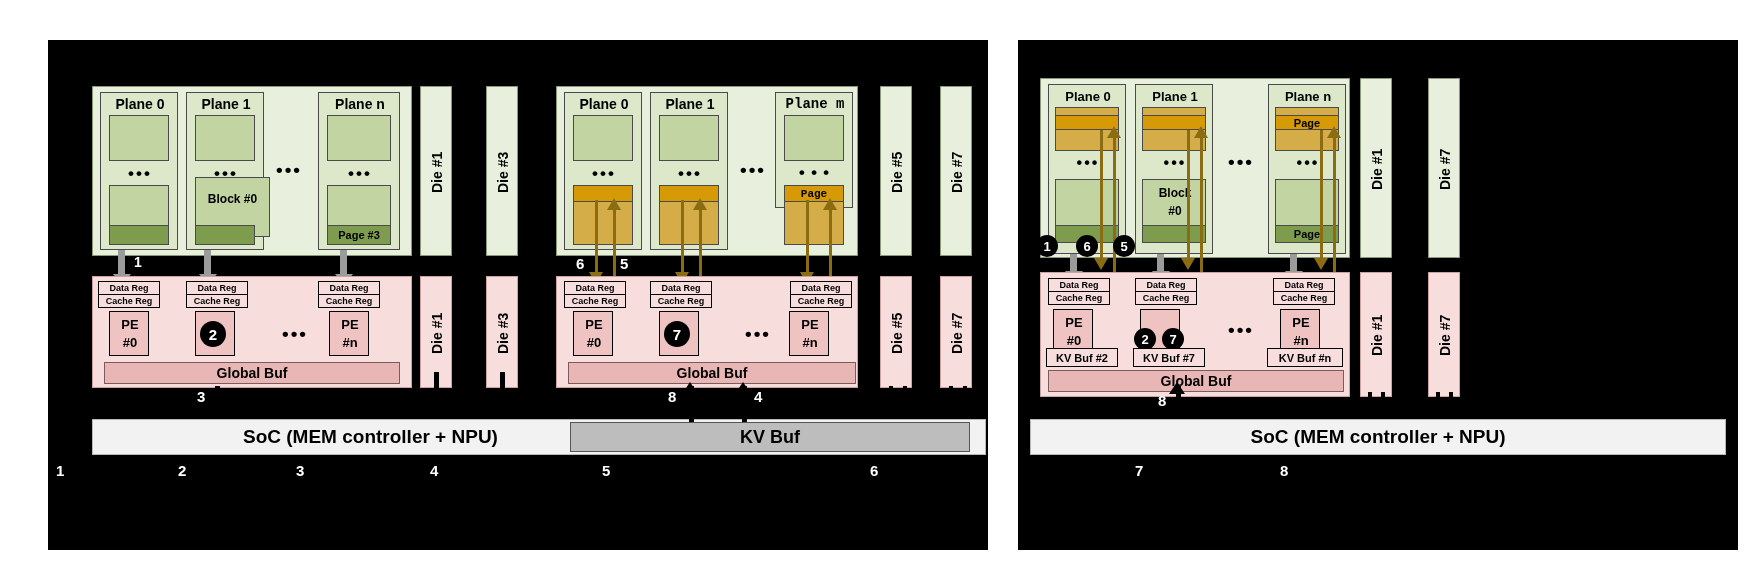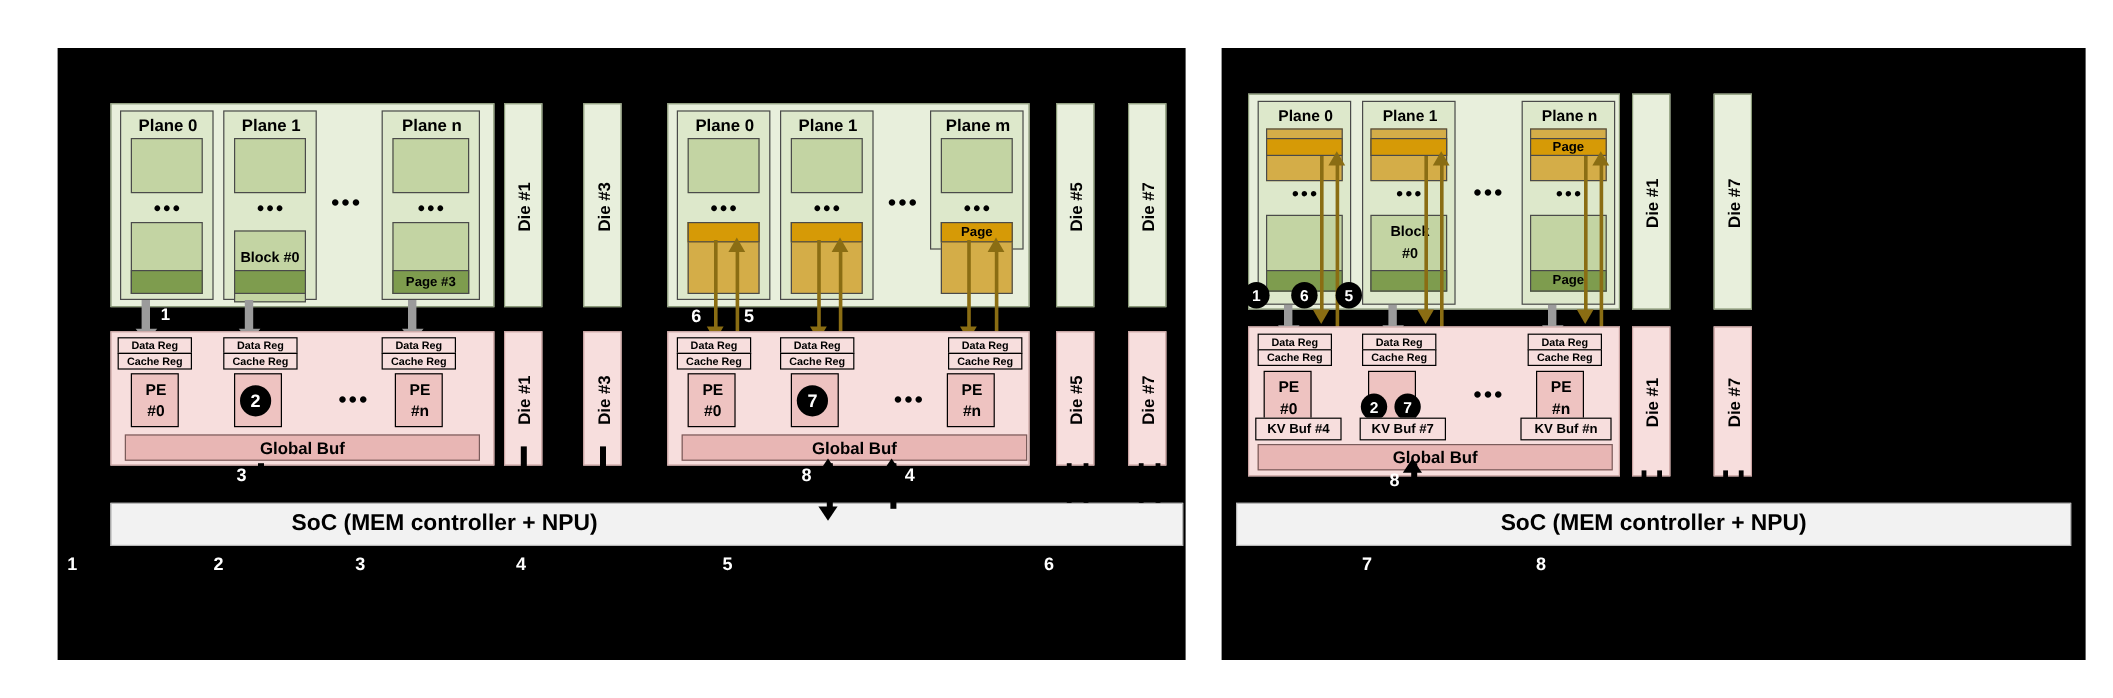--- a/index.html
+++ b/index.html
@@ -67,21 +67,21 @@
     <div class="abs cellgreen" style="left:8px;top:22px;width:60px;height:46px;"></div>
     <div class="dots ctr" style="left:0;top:72px;width:78px;height:16px;font-size:17px;">•••</div>
     <div class="abs cellgreen" style="left:8px;top:92px;width:60px;height:60px;"></div>
     <div class="abs celldkgreen" style="left:8px;top:132px;width:60px;height:20px;"></div>
   </div>
 
   <div class="abs planebox" style="left:186px;top:92px;width:78px;height:158px;">
     <div class="lbl ctr" style="left:0;top:2px;width:78px;height:18px;font-size:14px;">Plane 1</div>
     <div class="abs cellgreen" style="left:8px;top:22px;width:60px;height:46px;"></div>
     <div class="dots ctr" style="left:0;top:72px;width:78px;height:16px;font-size:17px;">•••</div>
-    <div class="abs cellgreen ctr" style="left:8px;top:99px;width:60px;height:60px;font-size:12px;font-weight:bold;align-items:flex-start;padding-top:14px;">Block #0</div>
+    <div class="abs cellgreen ctr" style="left:8px;top:84px;width:75px;height:60px;font-size:12px;font-weight:bold;align-items:flex-start;padding-top:14px;">Block #0</div>
     <div class="abs celldkgreen" style="left:8px;top:132px;width:60px;height:20px;"></div>
   </div>
 
   <div class="dots" style="left:276px;top:160px;font-size:19px;">•••</div>
 
   <div class="abs planebox" style="left:318px;top:92px;width:82px;height:158px;">
     <div class="lbl ctr" style="left:0;top:2px;width:82px;height:18px;font-size:14px;">Plane n</div>
     <div class="abs cellgreen" style="left:8px;top:22px;width:64px;height:46px;"></div>
     <div class="dots ctr" style="left:0;top:72px;width:82px;height:16px;font-size:17px;">•••</div>
     <div class="abs cellgreen" style="left:8px;top:92px;width:64px;height:60px;"></div>
@@ -160,21 +160,21 @@
   <div class="abs planebox" style="left:650px;top:92px;width:78px;height:158px;">
     <div class="lbl ctr" style="left:0;top:2px;width:78px;height:18px;font-size:14px;">Plane 1</div>
     <div class="abs cellgreen" style="left:8px;top:22px;width:60px;height:46px;"></div>
     <div class="dots ctr" style="left:0;top:72px;width:78px;height:16px;font-size:17px;">•••</div>
     <div class="abs cellgold" style="left:8px;top:92px;width:60px;height:60px;"></div>
     <div class="abs celldkgold" style="left:8px;top:92px;width:60px;height:17px;"></div>
   </div>
 
   <div class="dots" style="left:740px;top:160px;font-size:19px;">•••</div>
 
-  <div class="abs planebox" style="left:775px;top:92px;width:78px;height:116px;">
+  <div class="abs planebox" style="left:775px;top:92px;width:78px;height:116px;font-family:Liberation Mono, monospace;">
     <div class="lbl ctr" style="left:0;top:2px;width:78px;height:18px;font-size:14px;">Plane m</div>
     <div class="abs cellgreen" style="left:8px;top:22px;width:60px;height:46px;"></div>
     <div class="dots ctr" style="left:0;top:72px;width:78px;height:16px;font-size:17px;">•••</div>
     <div class="abs cellgold" style="left:8px;top:92px;width:60px;height:60px;"></div>
     <div class="abs celldkgold ctr" style="left:8px;top:92px;width:60px;height:17px;font-size:11px;font-weight:bold;">Page</div>
   </div>
 
   <div class="oarrow" style="left:595px;top:200px;height:78px;"></div>
   <div class="oarrow-dn" style="left:589px;top:272px;"></div>
 
@@ -242,20 +242,21 @@
     <div class="vlbl" style="left:0;top:0;width:32px;height:170px;font-size:14px;">Die #7</div>
   </div>
   <div class="abs diecol-p" style="left:940px;top:276px;width:32px;height:112px;">
     <div class="vlbl" style="left:0;top:0;width:32px;height:112px;font-size:14px;">Die #7</div>
   </div>
   <div class="karrow" style="left:949px;top:386px;width:4px;height:33px;"></div>
   <div class="karrow-dn" style="left:943px;top:407px;"></div>
   <div class="karrow" style="left:963px;top:386px;width:4px;height:33px;"></div>
   <div class="karrow-dn" style="left:957px;top:407px;"></div>
 
+  <div class="abs kvbar ctr" style="left:570px;top:422px;width:400px;height:30px;font-size:18px;font-weight:bold;">KV Buf</div>
 
   <div class="abs greenpanel" style="left:1040px;top:78px;width:310px;height:180px;"></div>
 
   <div class="abs planebox" style="left:1048px;top:84px;width:78px;height:170px;">
     <div class="lbl ctr" style="left:0;top:2px;width:78px;height:18px;font-size:13px;">Plane 0</div>
     <div class="abs cellgold" style="left:6px;top:22px;width:64px;height:44px;"></div>
     <div class="abs celldkgold" style="left:6px;top:30px;width:64px;height:15px;"></div>
     <div class="dots ctr" style="left:0;top:70px;width:78px;height:16px;font-size:16px;">•••</div>
     <div class="abs cellgreen" style="left:6px;top:94px;width:64px;height:64px;"></div>
     <div class="abs celldkgreen" style="left:6px;top:140px;width:64px;height:18px;"></div>
@@ -311,21 +312,21 @@
   <div class="badge" style="left:1113px;top:235px;width:22px;height:22px;font-size:13px;">5</div>
 
   <div class="abs pinkpanel" style="left:1040px;top:272px;width:310px;height:125px;"></div>
 
   <div class="abs reg ctr" style="left:1048px;top:278px;width:62px;height:14px;font-size:9px;font-weight:bold;">Data Reg</div>
   <div class="abs reg ctr" style="left:1048px;top:291px;width:62px;height:14px;font-size:9px;font-weight:bold;">Cache Reg</div>
   <div class="abs pe" style="left:1053px;top:309px;width:40px;height:45px;">
     <div class="lbl ctr" style="left:0;top:4px;width:40px;height:17px;font-size:13px;">PE</div>
     <div class="lbl ctr" style="left:0;top:22px;width:40px;height:17px;font-size:13px;">#0</div>
   </div>
-  <div class="abs kvbufcell ctr" style="left:1046px;top:348px;width:72px;height:19px;font-size:11px;font-weight:bold;">KV Buf #4</div>
+  <div class="abs kvbufcell ctr" style="left:1046px;top:348px;width:72px;height:19px;font-size:11px;font-weight:bold;">KV Buf #2</div>
 
   <div class="abs reg ctr" style="left:1135px;top:278px;width:62px;height:14px;font-size:9px;font-weight:bold;">Data Reg</div>
   <div class="abs reg ctr" style="left:1135px;top:291px;width:62px;height:14px;font-size:9px;font-weight:bold;">Cache Reg</div>
   <div class="abs pe" style="left:1140px;top:309px;width:40px;height:45px;"></div>
   <div class="badge" style="left:1134px;top:328px;width:22px;height:22px;font-size:13px;">2</div>
   <div class="badge" style="left:1162px;top:328px;width:22px;height:22px;font-size:13px;">7</div>
   <div class="abs kvbufcell ctr" style="left:1133px;top:348px;width:72px;height:19px;font-size:11px;font-weight:bold;">KV Buf #7</div>
 
   <div class="dots" style="left:1228px;top:320px;font-size:19px;">•••</div>
 

